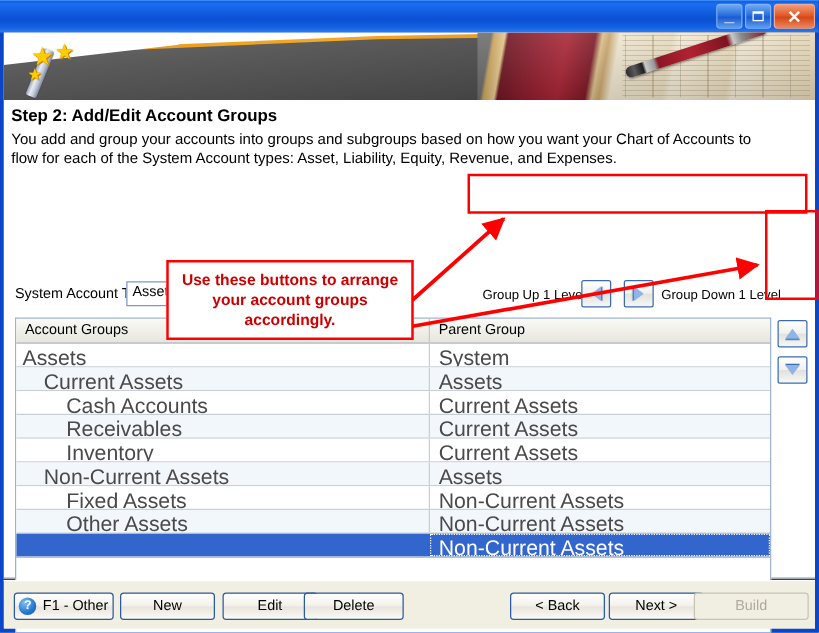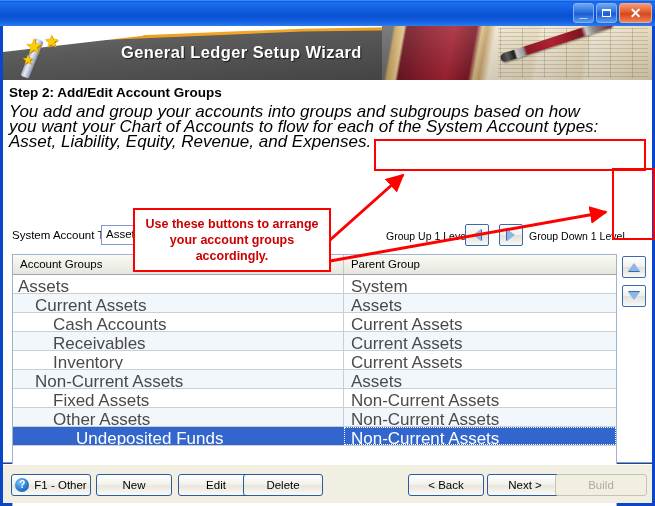--- a/index.html
+++ b/index.html
@@ -147,21 +147,21 @@
     width: 649px; height: 383px;
     background: #ffffff;
     border-bottom: 1px solid #9a9a9a;
   }
   #step-title {
     position: absolute; left: 6px; top: 5px;
     font-size: 13.5px; font-weight: bold; color: #000;
   }
   #step-desc {
     position: absolute; left: 6px; top: 24px; width: 600px;
-    font-size: 17px; color: #000; line-height: 15px; font-style: italic;
+    font-size: 12px; color: #000; line-height: 15px;
   }
 
   
   #sat-label {
     position: absolute; left: 9px; top: 149px;
     font-size: 11.5px; color: #000;
   }
   #sat-select {
     position: absolute; left: 98px; top: 145px;
     width: 222px; height: 20px;
@@ -365,21 +365,20 @@
       <div class="lines"></div>
       <div class="vlines"></div>
       <div class="pen"></div>
     </div>
     <div class="wand">
       <div class="stick"></div>
       <span class="star s1">★</span>
       <span class="star s2">★</span>
       <span class="star s3">★</span>
     </div>
-    <div class="ban-title">General Ledger Setup Wizard</div>
   </div>
 
   <div id="body">
     <div id="step-title">Step 2: Add/Edit Account Groups</div>
     <div id="step-desc">You add and group your accounts into groups and subgroups based on how you want your Chart of Accounts to flow for each of the System Account types: Asset, Liability, Equity, Revenue, and Expenses.</div>
 
     <div id="sat-label">System Account Type</div>
     <div id="sat-select">
       <div class="val">Asset</div>
       <div class="arrowbox">
@@ -428,21 +427,21 @@
           </div>
           <div class="row odd">
             <div class="c c1" style="padding-left: 40px;">Fixed Assets</div>
             <div class="c c2">Non-Current Assets</div>
           </div>
           <div class="row even">
             <div class="c c1" style="padding-left: 40px;">Other Assets</div>
             <div class="c c2">Non-Current Assets</div>
           </div>
           <div class="row sel">
-            <div class="c c1" style="padding-left: 63px;">Undeposited Funds</div>
+            <div class="c c1" style="padding-left: 63px; margin-top: 16px;">Undeposited Funds</div>
             <div class="c c2">Non-Current Assets</div>
           </div>
         </div>
     </div>
 
     <div class="ordbtn" id="ord-up">
       <span class="tri-up"></span>
     </div>
     <div class="ordbtn" id="ord-down">
       <span class="tri-down"></span>

